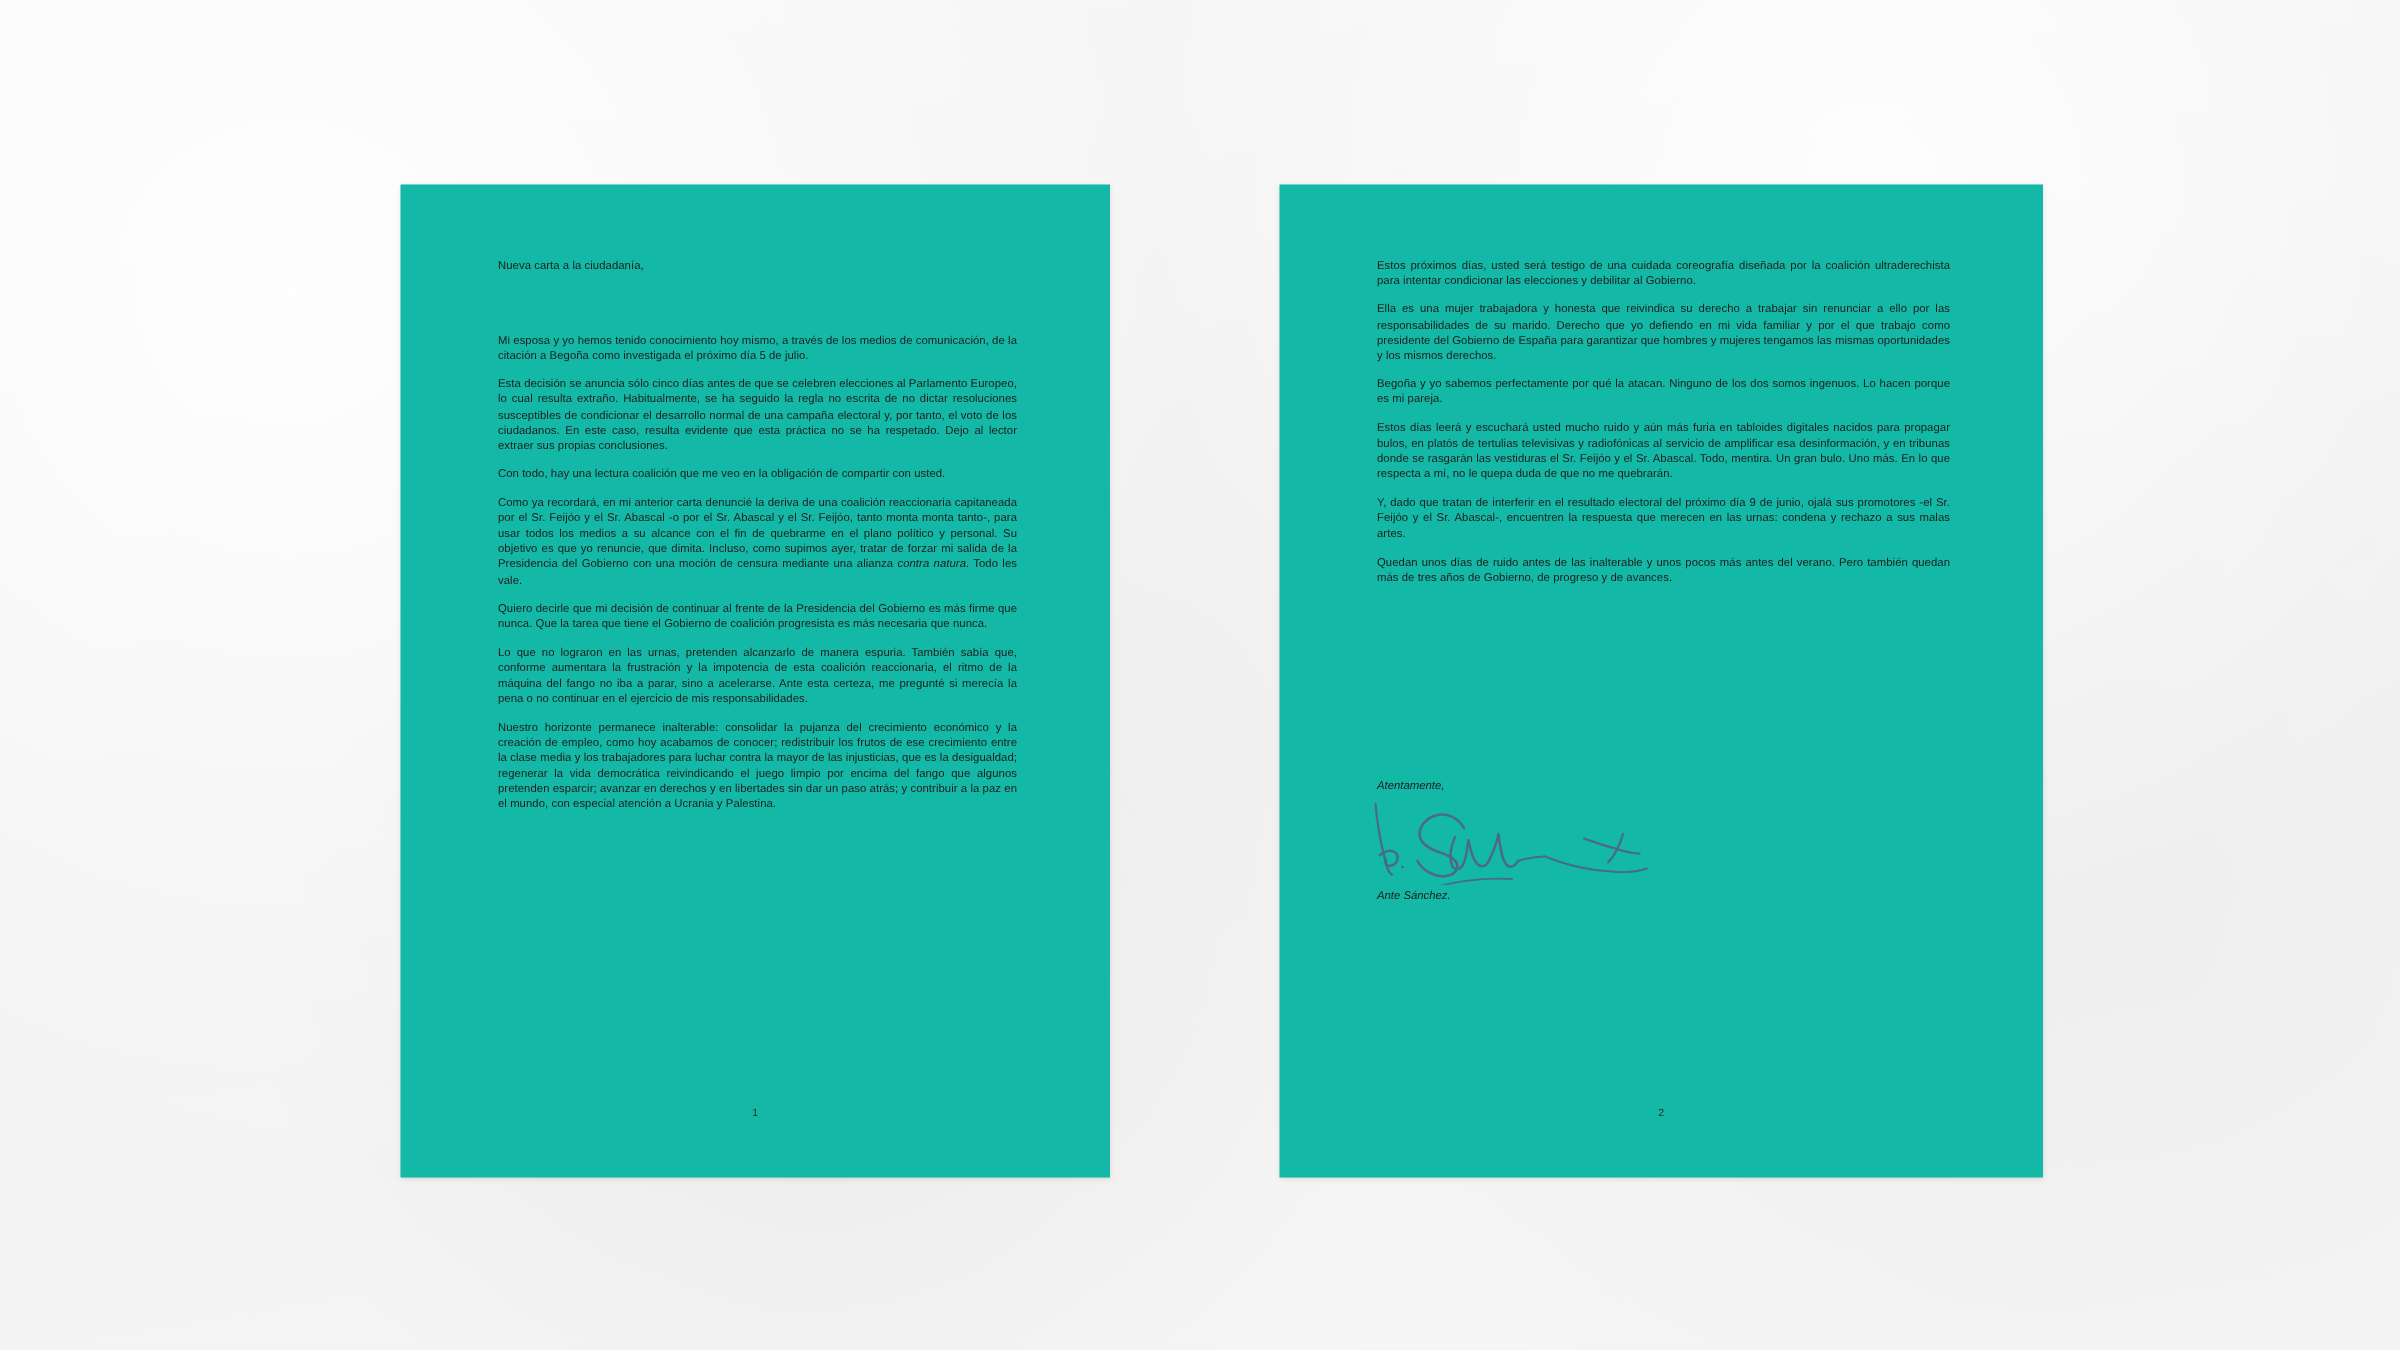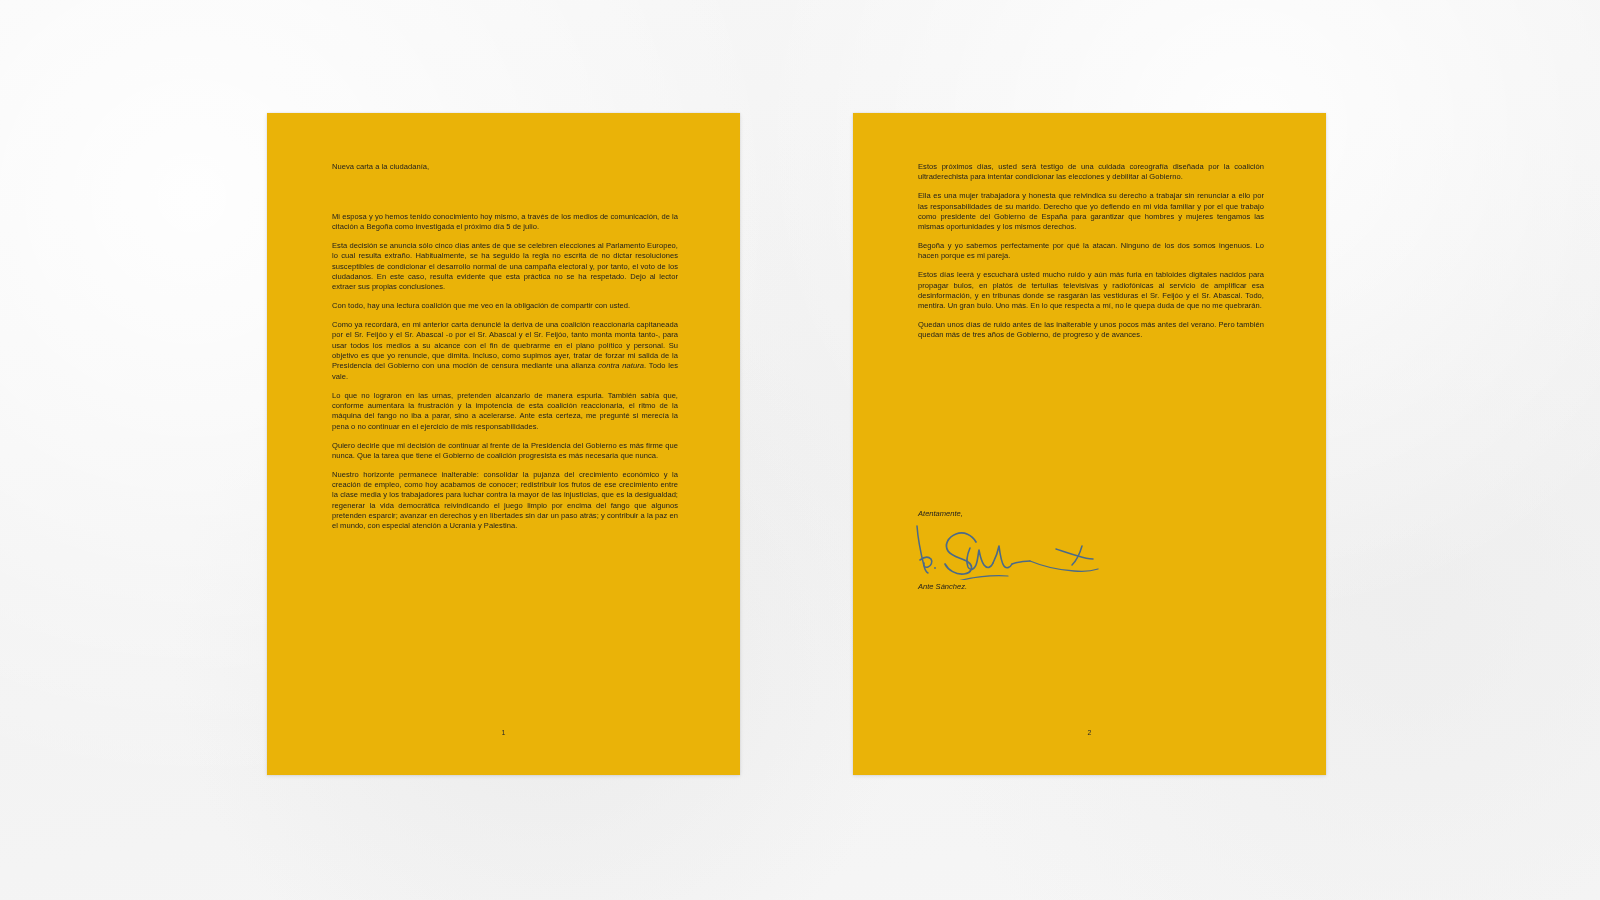--- a/index.html
+++ b/index.html
@@ -23,28 +23,28 @@
     position: relative;
   }
 
   .viewer {
     position: absolute;
     inset: 0;
   }
 
   .page {
     position: absolute;
-    top: 113px;
+    top: 123px;
     width: 473px;
     height: 662px;
-    background: #eab308;
+    background: #14b8a6;
     box-shadow: 0 1px 4px rgba(0,0,0,0.10), 0 0 1px rgba(0,0,0,0.14);
   }
   .page-1 { left: 267px; }
-  .page-2 { left: 853px; }
+  .page-2 { left: 853px; padding-left: 36px; }
 
   .page-inner {
     position: absolute;
     left: 65px;
     right: 62px;
     top: 49px;
   }
 
   .letter-text {
     color: #1d1d1d;
@@ -118,43 +118,44 @@
 
         <p class="para">Mi esposa y yo hemos tenido conocimiento hoy mismo, a través de los medios de comunicación, de la citación a Begoña como investigada el próximo día 5 de julio.</p>
 
         <p class="para">Esta decisión se anuncia sólo cinco días antes de que se celebren elecciones al Parlamento Europeo, lo cual resulta extraño. Habitualmente, se ha seguido la regla no escrita de no dictar resoluciones susceptibles de condicionar el desarrollo normal de una campaña electoral y, por tanto, el voto de los ciudadanos. En este caso, resulta evidente que esta práctica no se ha respetado. Dejo al lector extraer sus propias conclusiones.</p>
 
 
         <p class="para">Con todo, hay una lectura coalición que me veo en la obligación de compartir con usted.</p>
 
         <p class="para">Como ya recordará, en mi anterior carta denuncié la deriva de una coalición reaccionaria capitaneada por el Sr. Feijóo y el Sr. Abascal -o por el Sr. Abascal y el Sr. Feijóo, tanto monta monta tanto-, para usar todos los medios a su alcance con el fin de quebrarme en el plano político y personal. Su objetivo es que yo renuncie, que dimita. Incluso, como supimos ayer, tratar de forzar mi salida de la Presidencia del Gobierno con una moción de censura mediante una alianza <span class="it">contra natura</span>. Todo les vale.</p>
 
+        <p class="para">Quiero decirle que mi decisión de continuar al frente de la Presidencia del Gobierno es más firme que nunca. Que la tarea que tiene el Gobierno de coalición progresista es más necesaria que nunca.</p>
+
         <p class="para">Lo que no lograron en las urnas, pretenden alcanzarlo de manera espuria. También sabía que, conforme aumentara la frustración y la impotencia de esta coalición reaccionaria, el ritmo de la máquina del fango no iba a parar, sino a acelerarse. Ante esta certeza, me pregunté si merecía la pena o no continuar en el ejercicio de mis responsabilidades.</p>
-
-        <p class="para">Quiero decirle que mi decisión de continuar al frente de la Presidencia del Gobierno es más firme que nunca. Que la tarea que tiene el Gobierno de coalición progresista es más necesaria que nunca.</p>
 
         <p class="para">Nuestro horizonte permanece inalterable: consolidar la pujanza del crecimiento económico y la creación de empleo, como hoy acabamos de conocer; redistribuir los frutos de ese crecimiento entre la clase media y los trabajadores para luchar contra la mayor de las injusticias, que es la desigualdad; regenerar la vida democrática reivindicando el juego limpio por encima del fango que algunos pretenden esparcir; avanzar en derechos y en libertades sin dar un paso atrás; y contribuir a la paz en el mundo, con especial atención a Ucrania y Palestina.</p>
 
       </div>
     </div>
     <div class="page-number">1</div>
   </div>
 
   <div class="page page-2">
     <div class="page-inner">
       <div class="letter-text">
 
         <p class="para">Estos próximos días, usted será testigo de una cuidada coreografía diseñada por la coalición ultraderechista para intentar condicionar las elecciones y debilitar al Gobierno.</p>
 
         <p class="para">Ella es una mujer trabajadora y honesta que reivindica su derecho a trabajar sin renunciar a ello por las responsabilidades de su marido. Derecho que yo defiendo en mi vida familiar y por el que trabajo como presidente del Gobierno de España para garantizar que hombres y mujeres tengamos las mismas oportunidades y los mismos derechos.</p>
 
         <p class="para">Begoña y yo sabemos perfectamente por qué la atacan. Ninguno de los dos somos ingenuos. Lo hacen porque es mi pareja.</p>
 
         <p class="para">Estos días leerá y escuchará usted mucho ruido y aún más furia en tabloides digitales nacidos para propagar bulos, en platós de tertulias televisivas y radiofónicas al servicio de amplificar esa desinformación, y en tribunas donde se rasgarán las vestiduras el Sr. Feijóo y el Sr. Abascal. Todo, mentira. Un gran bulo. Uno más. En lo que respecta a mí, no le quepa duda de que no me quebrarán.</p>
 
+        <p class="para">Y, dado que tratan de interferir en el resultado electoral del próximo día 9 de junio, ojalá sus promotores -el Sr. Feijóo y el Sr. Abascal-, encuentren la respuesta que merecen en las urnas: condena y rechazo a sus malas artes.</p>
 
         <p class="para">Quedan unos días de ruido antes de las inalterable y unos pocos más antes del verano. Pero también quedan más de tres años de Gobierno, de progreso y de avances.</p>
 
       </div>
     </div>
 
     <div class="sign-block">
       <p class="sign-label">Atentamente,</p>
 
       <svg class="sign-mark" viewBox="0 0 200 56">

